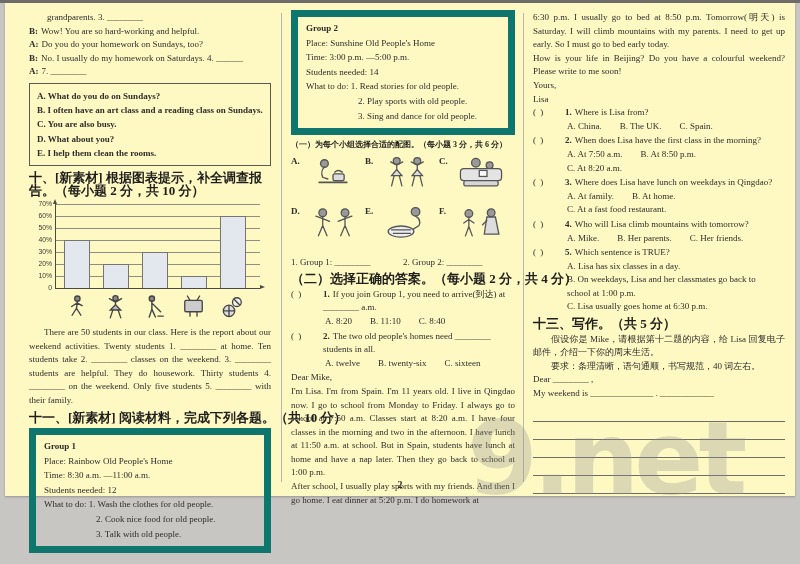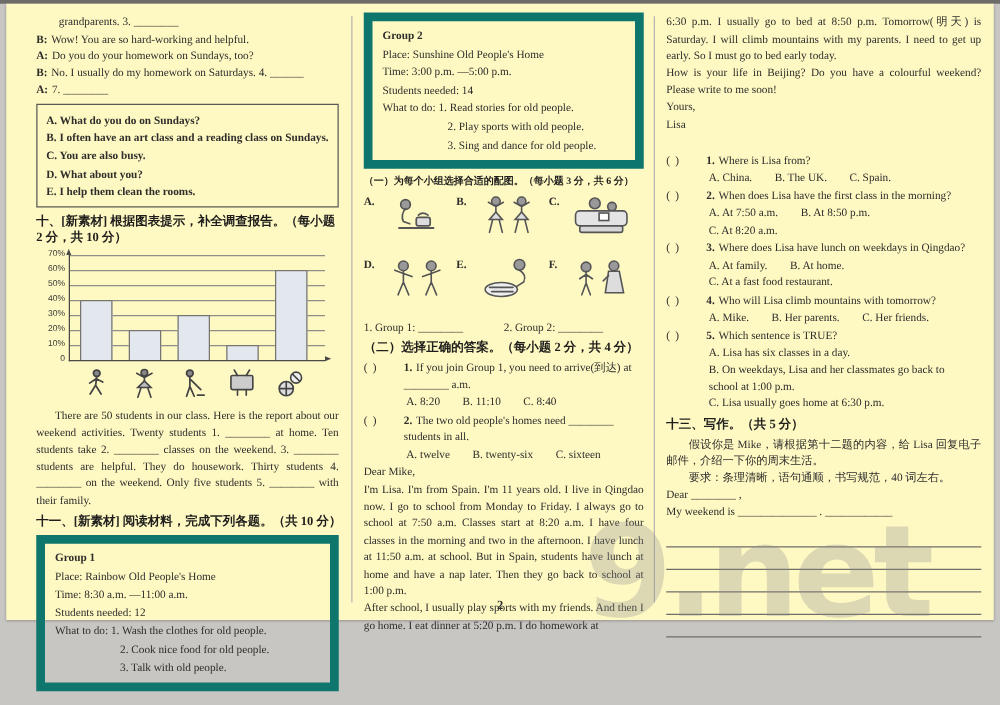--- a/index.html
+++ b/index.html
@@ -11,21 +11,21 @@
   .col-left{left:24px;top:8px;width:242px;}
   .col-mid{left:286px;top:5px;width:224px;}
   .col-right{left:528px;top:8px;width:252px;}
   .vdiv{position:absolute;top:10px;bottom:14px;width:1px;background:#b8b5af;}
   .vdiv1{left:276px;}.vdiv2{left:518px;}
   .dline{white-space:nowrap;}
   .dline.indent{padding-left:18px;}
   .dline b{margin-right:3px;}
   .obox{border:1px solid #5b5955;padding:5px 7px;margin:4px 0 5px 0;font-weight:bold;}
   .boxline{line-height:14.2px;}
-  .h-cn{font-weight:bold;color:#1f1e1c;margin:3px 0 2px 0;font-size:10px;line-height:13.5px;}
+  .h-cn{font-weight:bold;color:#1f1e1c;margin:3px 0 2px 0;font-size:13px;line-height:13.5px;}
   .h-cn.nowrap{white-space:nowrap;}
   
   .chart-wrap{position:relative;width:240px;height:124px;margin:2px 0 0 0;}
   .cplot{position:absolute;left:26px;top:4px;width:204px;height:84px;border-left:1px solid #4a4946;border-bottom:1px solid #4a4946;}
   .gline{position:absolute;left:0;width:100%;height:1px;background:#8f8d88;}
   .ytick{position:absolute;left:0;width:23px;text-align:right;font-size:6.8px;line-height:7px;color:#3a3936;font-family:"Liberation Sans",sans-serif;}
   .cbar{position:absolute;bottom:0;width:26px;background:#e3e8ef;border:1px solid #77756f;border-bottom:none;box-sizing:border-box;}
   .yarr{position:absolute;left:23.5px;top:-1px;width:0;height:0;border-left:2.5px solid transparent;border-right:2.5px solid transparent;border-bottom:5px solid #4a4946;}
   .xarr{position:absolute;left:231px;top:85px;width:0;height:0;border-top:2.5px solid transparent;border-bottom:2.5px solid transparent;border-left:5px solid #4a4946;}
   .cicon{position:absolute;top:94px;width:26px;height:28px;text-align:center;}
@@ -239,21 +239,21 @@
         </div>
       <div>Dear Mike,</div>
       <div class="just">I'm Lisa. I'm from Spain. I'm 11 years old. I live in Qingdao now. I go to school from Monday to Friday. I always go to school at 7:50 a.m. Classes start at 8:20 a.m. I have four classes in the morning and two in the afternoon. I have lunch at 11:50 a.m. at school. But in Spain, students have lunch at home and have a nap later. Then they go back to school at 1:00 p.m.</div>
       <div class="just">After school, I usually play sports with my friends. And then I go home. I eat dinner at 5:20 p.m. I do homework at</div>
     </div>
 
     <div class="col col-right">
       <div class="just">6:30 p.m. I usually go to bed at 8:50 p.m. Tomorrow(明天) is Saturday. I will climb mountains with my parents. I need to get up early. So I must go to bed early today.</div>
       <div class="just">How is your life in Beijing? Do you have a colourful weekend? Please write to me soon!</div>
       <div>Yours,</div>
-      <div style="margin-bottom:16px;">Lisa</div>
+      <div style="margin-bottom:0;">Lisa</div>
       <div>
           <div class="q"><span class="paren">(      )</span><b class="qnum">1.</b><span>Where is Lisa from?</span><div class="opts"><span class="opt">A. China.</span><span class="opt">B. The UK.</span><span class="opt">C. Spain.</span></div></div>
           <div class="q"><span class="paren">(      )</span><b class="qnum">2.</b><span>When does Lisa have the first class in the morning?</span><div class="opts"><span class="opt">A. At 7:50 a.m.</span><span class="opt">B. At 8:50 p.m.</span><span class="opt">C. At 8:20 a.m.</span></div></div>
           <div class="q"><span class="paren">(      )</span><b class="qnum">3.</b><span>Where does Lisa have lunch on weekdays in Qingdao?</span><div class="opts"><span class="opt">A. At family.</span><span class="opt">B. At home.</span><span class="opt">C. At a fast food restaurant.</span></div></div>
           <div class="q"><span class="paren">(      )</span><b class="qnum">4.</b><span>Who will Lisa climb mountains with tomorrow?</span><div class="opts"><span class="opt">A. Mike.</span><span class="opt">B. Her parents.</span><span class="opt">C. Her friends.</span></div></div>
           <div class="q"><span class="paren">(      )</span><b class="qnum">5.</b><span>Which sentence is TRUE?</span><div class="opts"><span class="opt">A. Lisa has six classes in a day.</span><span class="opt">B. On weekdays, Lisa and her classmates go back to school at 1:00 p.m.</span><span class="opt">C. Lisa usually goes home at 6:30 p.m.</span></div></div>
         </div>
       <div class="h-cn nowrap">十三、写作。（共 5 分）</div>
       <div class="cn-ind just">假设你是 Mike，请根据第十二题的内容，给 Lisa 回复电子邮件，介绍一下你的周末生活。</div>
       <div class="cn-ind">要求：条理清晰，语句通顺，书写规范，40 词左右。</div>

